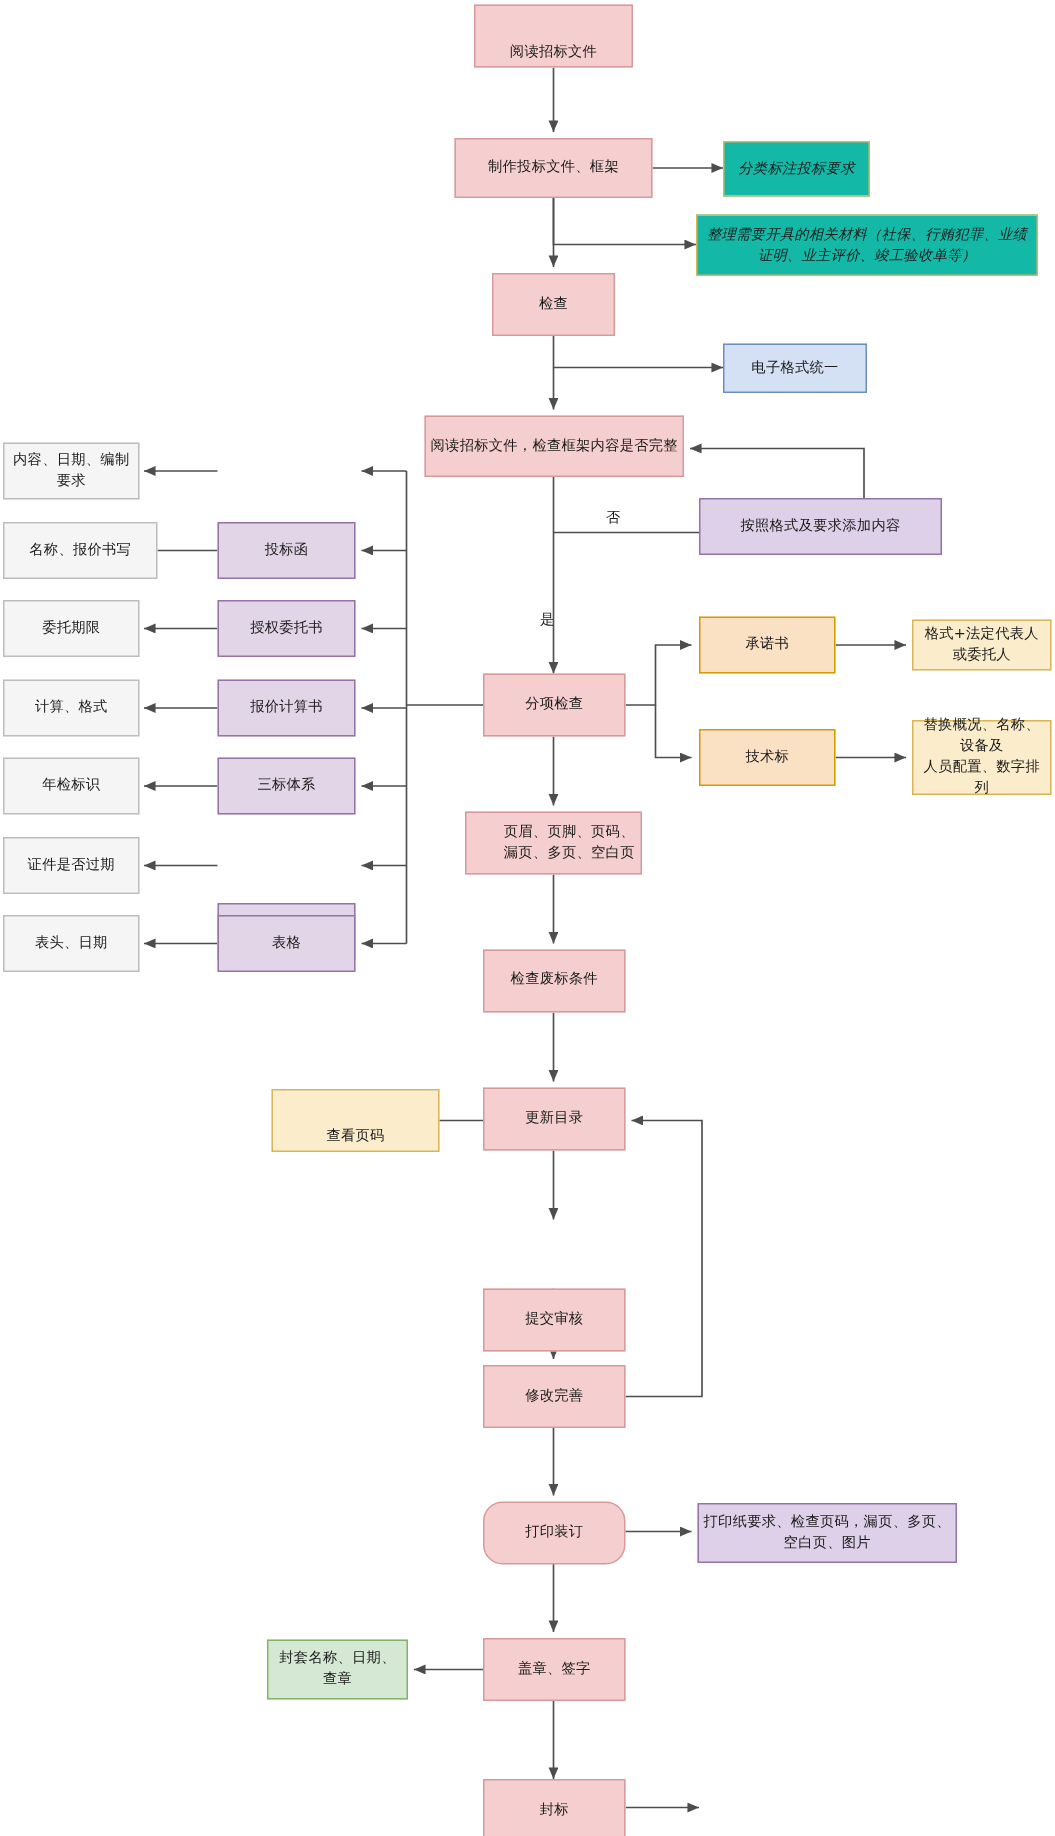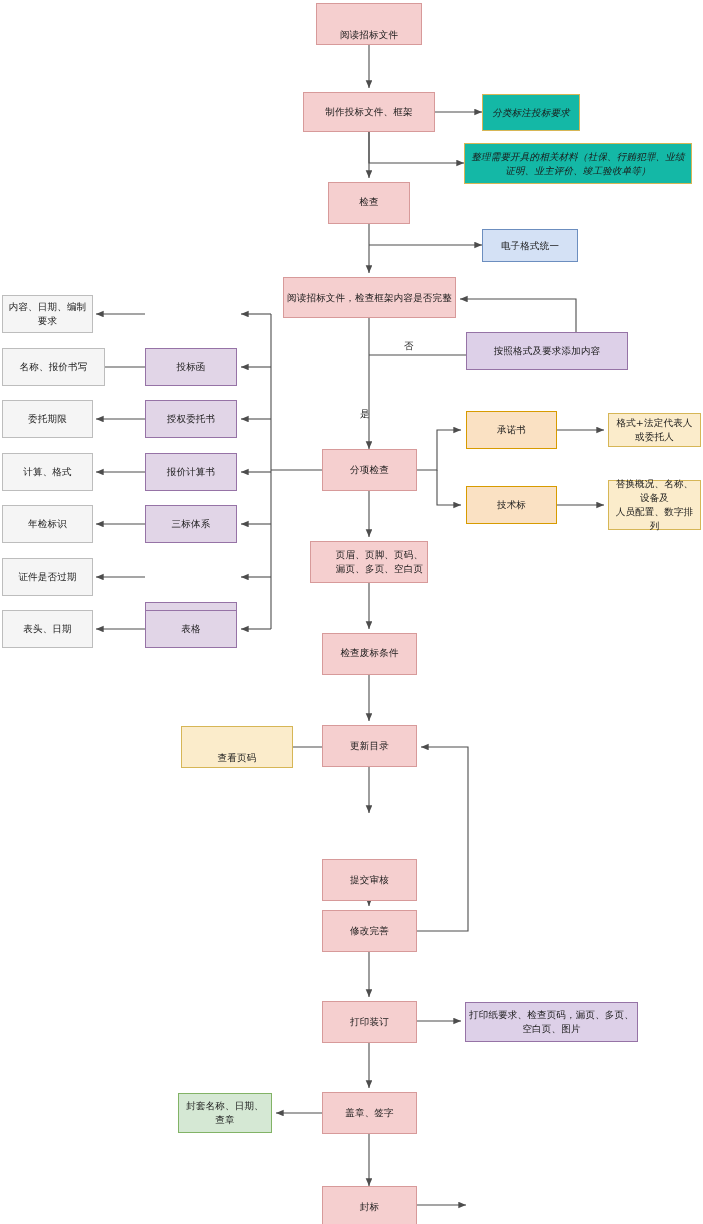--- a/index.html
+++ b/index.html
@@ -256,21 +256,21 @@
   </div>
 
   <div class="node c-pink" style="left:322px;top:832px;width:95px;height:42px;margin-top:27px;">
     <span>提交审核</span>
   </div>
 
   <div class="node c-pink" style="left:322px;top:910px;width:95px;height:42px;">
     <span>修改完善</span>
   </div>
 
-  <div class="node c-pink" style="left:322px;top:1001px;width:95px;height:42px;">
+  <div class="node c-pink" style="left:322px;top:1001px;width:95px;height:42px;border-radius:13px;">
     <span>打印装订</span>
   </div>
   <div class="node c-purple2" style="left:465px;top:1002px;width:173px;height:40px;">
     <span>打印纸要求、检查页码，漏页、多页、空白页、图片</span>
   </div>
 
   <div class="node c-green" style="left:178px;top:1093px;width:94px;height:40px;">
     <span>封套名称、日期、查章</span>
   </div>
   <div class="node c-pink" style="left:322px;top:1092px;width:95px;height:42px;">

